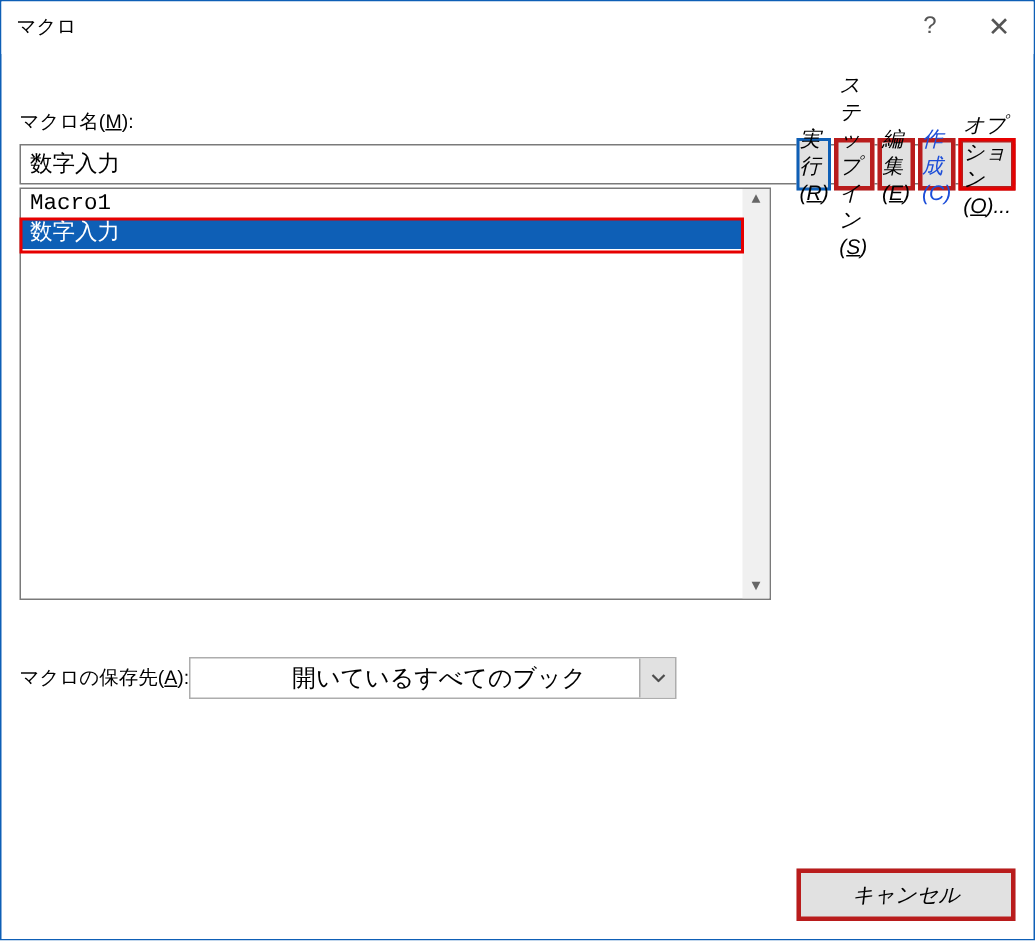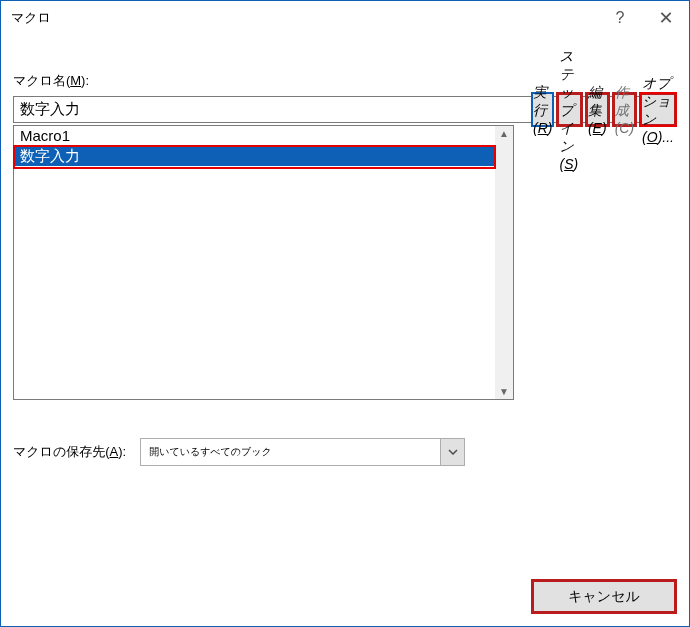--- a/index.html
+++ b/index.html
@@ -22,50 +22,50 @@
 
   .name-input-row { margin-top:6px; display:flex; align-items:stretch; height:27px; }
   .name-input { flex:1; border:1px solid #7a7a7a; padding:0 6px; font-size:15px;
                 outline:none; background:#fff; }
   .spin-btn { width:24px; border:1px solid #adadad; border-left:none;
               background:#e1e1e1; display:flex; align-items:center; justify-content:center; }
   .spin-btn svg { display:block; }
 
   .listwrap { margin-top:2px; width:501px; height:275px; position:relative; }
   .listbox { position:absolute; inset:0; border:1px solid #7a7a7a; display:flex;
-             overflow:hidden; }
+             overflow:hidden;font-family:Liberation Mono, monospace; }
   .list-items { flex:1; overflow:hidden; }
   .scrollbar { width:18px; background:#f0f0f0; display:flex; flex-direction:column;
                align-items:center; justify-content:space-between; padding:2px 0; }
   .sb-arrow { color:#666; font-size:10px; }
   .li { height:20px; line-height:20px; padding:0 6px; font-size:15px; }
   .li.selected { background:#0e5fb6; color:#fff; }
   .red-frame { position:absolute; left:0px; top:20px; width:483px; height:24px;
                border:2px solid #e60000; pointer-events:none; }
 
-  .storage-row { margin-top:38px; display:flex; align-items:center; gap:14px; }
+  .storage-row { margin-top:38px; display:flex; align-items:center; }
   .storage-select { position:relative; width:325px; height:28px; border:1px solid #adadad;
-                    display:flex; align-items:center; padding-left:8px; font-size:10px;
-                    background:#fff; }
+                    display:flex; align-items:center; padding-left:8px; font-size:16px;
+                    background:#fff;justify-content:center; }
   .storage-select .dd { position:absolute; right:0; top:0; bottom:0; width:24px;
                         border-left:1px solid #adadad; background:#e1e1e1;
                         display:flex; align-items:center; justify-content:center; }
   .desc-label { margin-top:12px; }
 
   .btn-col { position:absolute; right:0; top:20px; width:146px; display:flex;
              flex-direction:row; gap:2px;font-style:italic; }
   .btn { height:35px; border:3px solid #b91c1c; background:#e1e1e1; font-size:14px;
          display:flex; align-items:center; justify-content:center; cursor:pointer; }
   .btn.primary { border:2px solid #0e5fb6; background:#e1e1e1; }
-  .btn.disabled { color:#737373; }
+  .btn.disabled { color:#1d4ed8; }
   .btn-red-frame { position:relative; }
   .btn-red-frame::after { content:""; position:absolute; inset:-3px;
                           border:2px solid #e60000; pointer-events:none; }
 
-  .cancel-row { position:absolute; right:0; bottom:0; }
+  .cancel-row { position:absolute; right:0; bottom:0;font-style:italic; }
 </style>
 </head>
 <body>
 
 <div class="window">
 
   <div class="titlebar">
     <span class="title">マクロ</span>
     <div class="tb-btn help">
       <span>?</span>

